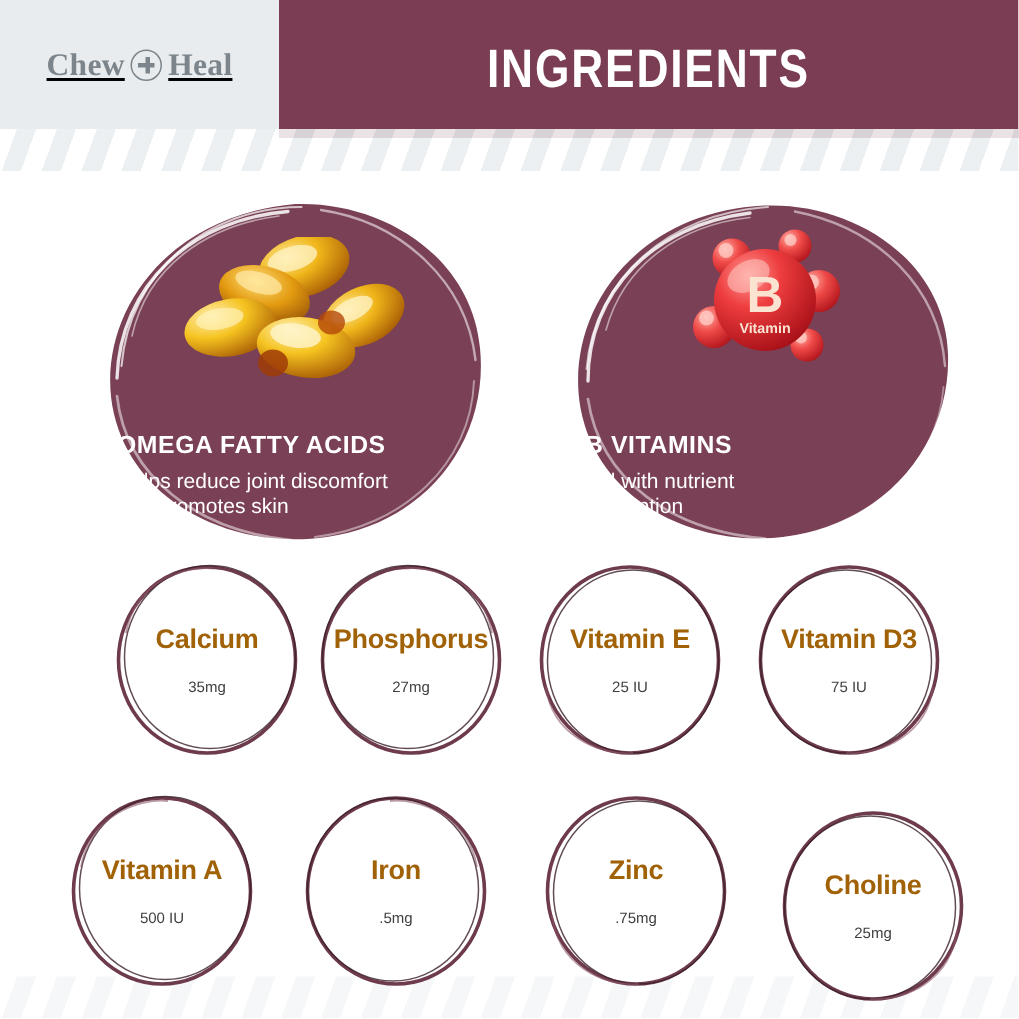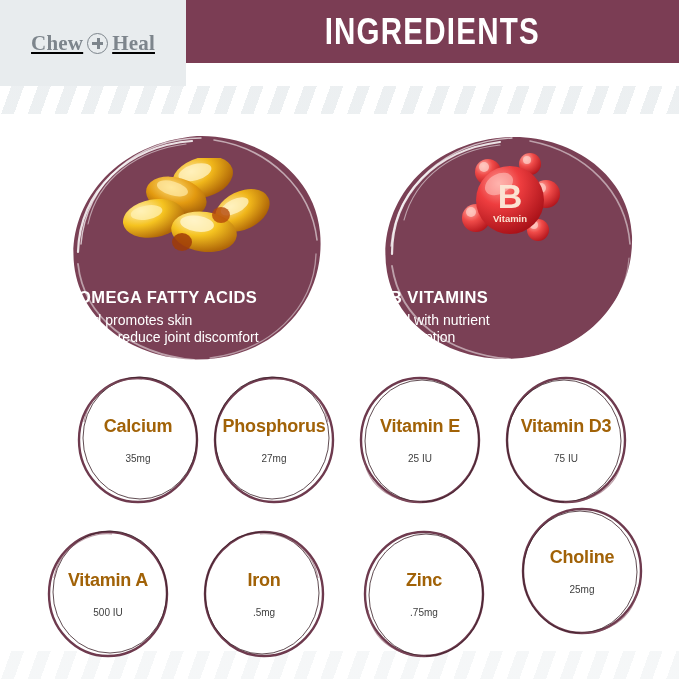--- a/index.html
+++ b/index.html
@@ -26,21 +26,21 @@
     width: 21px; height: 21px; border-radius: 50%;
     border: 1.6px solid #7d858c; position: relative; margin: 0 2px;
   }
   .logo-plus::before, .logo-plus::after {
     content: ""; position: absolute; background: #7d858c;
   }
   .logo-plus::before { left: 4px; top: 8.4px; width: 11px; height: 3.2px; }
   .logo-plus::after  { top: 4px; left: 8.4px; height: 11px; width: 3.2px; }
 
   .header-right {
-    position: absolute; left: 186px; top: 0; width: 493px; height: 63px;
+    position: absolute; left: 186px; top: 0; width: 493px; height: 92px;
     background: #7b3d54; display: flex; align-items: center; justify-content: center;
   }
   .header-title {
     color: #ffffff; font-size: 36px; font-weight: bold;
     letter-spacing: 1.5px; transform: scaleX(0.82);
     font-family: "Liberation Sans", sans-serif;
   }
 
   
   .stripes {
@@ -161,22 +161,22 @@
           <ellipse cx="76" cy="67" rx="17" ry="8" fill="#fff5cc" opacity=".8"></ellipse>
         </g>
         <ellipse cx="62" cy="84" rx="10" ry="9" fill="#a03c07" opacity=".85"></ellipse>
         <ellipse cx="101" cy="57" rx="9" ry="8" fill="#b4470a" opacity=".8"></ellipse>
       </svg>
     </div>
 
     <div class="feature-text">
       <div class="feature-title">OMEGA FATTY ACIDS</div>
       <div class="feature-sub">
+        <div>Helps reduce joint discomfort</div>
         <div>and promotes skin</div>
-        <div>Helps reduce joint discomfort</div>
       </div>
     </div>
   </div>
 
   <div class="feature feature-bvit">
     <svg class="blob" width="258" height="232" viewBox="0 0 258 232">
       <path d="M130 5 C190 3 250 42 252 104 C254 164 210 218 142 226 C80 233 18 200 7 140 C-4 78 42 9 130 5 Z" fill="#7a4055"></path>
       <path d="M120 10 C56 18 12 62 12 122" fill="none" stroke="#ffffff" stroke-width="2.2" opacity=".85" stroke-linecap="round"></path>
       <path d="M132 6 C66 10 16 54 11 114" fill="none" stroke="#ffffff" stroke-width="1.3" opacity=".65" stroke-linecap="round"></path>
       <path d="M150 9 C206 20 246 60 250 112" fill="none" stroke="#ffffff" stroke-width="1.6" opacity=".5" stroke-linecap="round"></path>
@@ -302,21 +302,21 @@
       <ellipse cx="66" cy="68" rx="59" ry="62" fill="#fff" stroke="#6e3a4e" stroke-width="2.4"></ellipse>
       <ellipse cx="68" cy="69" rx="57" ry="61" fill="none" stroke="#3a2028" stroke-width="1" opacity=".8"></ellipse>
       <path d="M10 84 C14 118 44 131 68 130" fill="none" stroke="#8a5668" stroke-width="1.2" opacity=".6"></path>
     </svg>
     <div class="pill-body">
       <div class="pill-name">Zinc</div>
       <div class="pill-dose">.75mg</div>
     </div>
   </div>
 
-  <div class="pill" style="left:516px; top:503px;">
+  <div class="pill" style="left:516px; top:536px;">
     <svg class="ring" width="132" height="135" viewBox="0 0 132 135">
       <ellipse cx="66" cy="68" rx="59" ry="62" fill="#fff" stroke="#6e3a4e" stroke-width="2.4"></ellipse>
       <ellipse cx="64" cy="69" rx="57" ry="61" fill="none" stroke="#3a2028" stroke-width="1" opacity=".8"></ellipse>
       <path d="M122 84 C118 118 88 131 64 130" fill="none" stroke="#8a5668" stroke-width="1.2" opacity=".6"></path>
     </svg>
     <div class="pill-body">
       <div class="pill-name">Choline</div>
       <div class="pill-dose">25mg</div>
     </div>
   </div>

